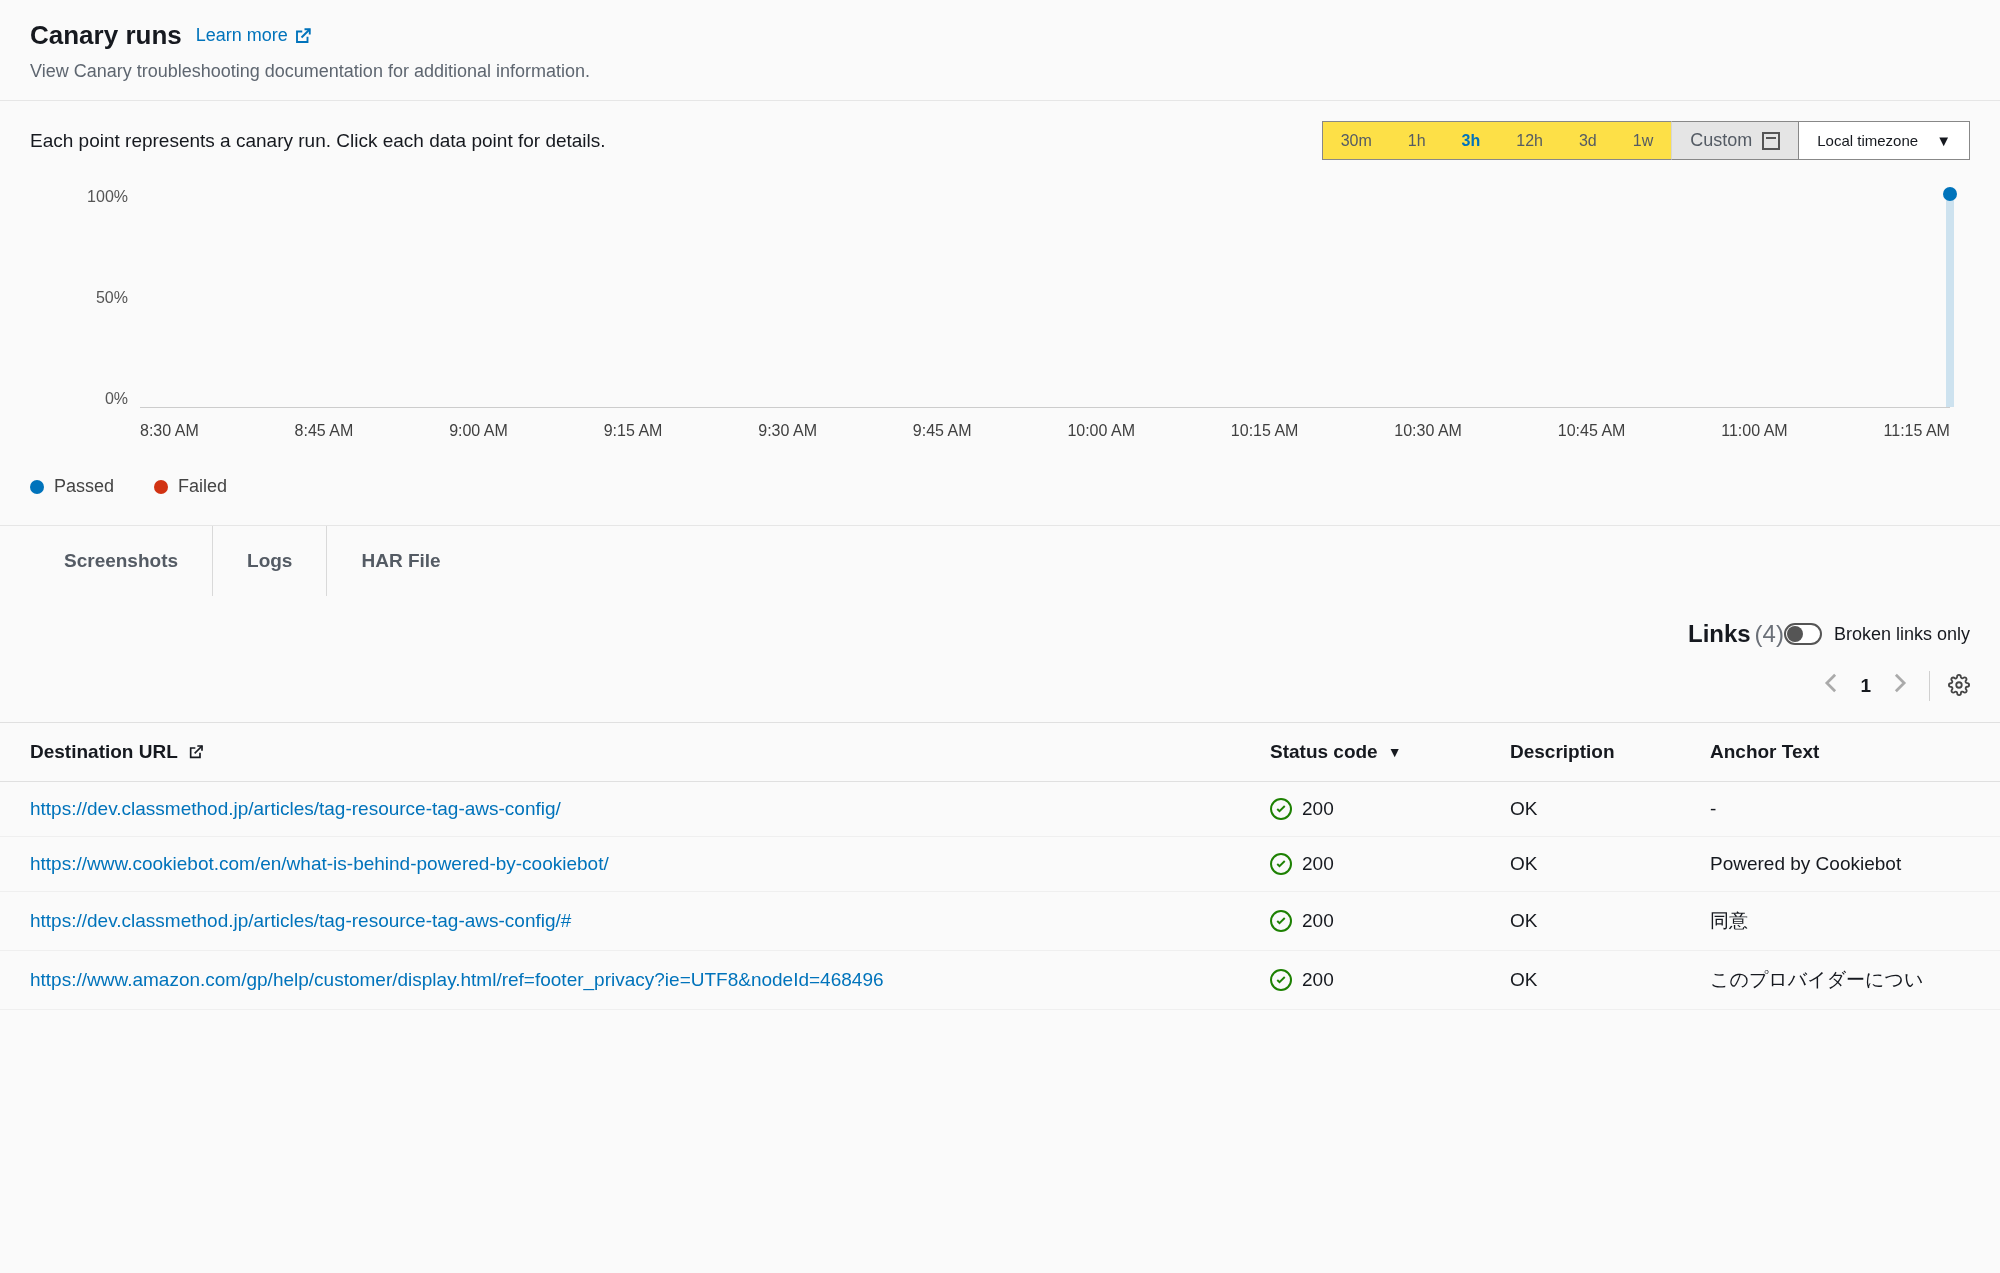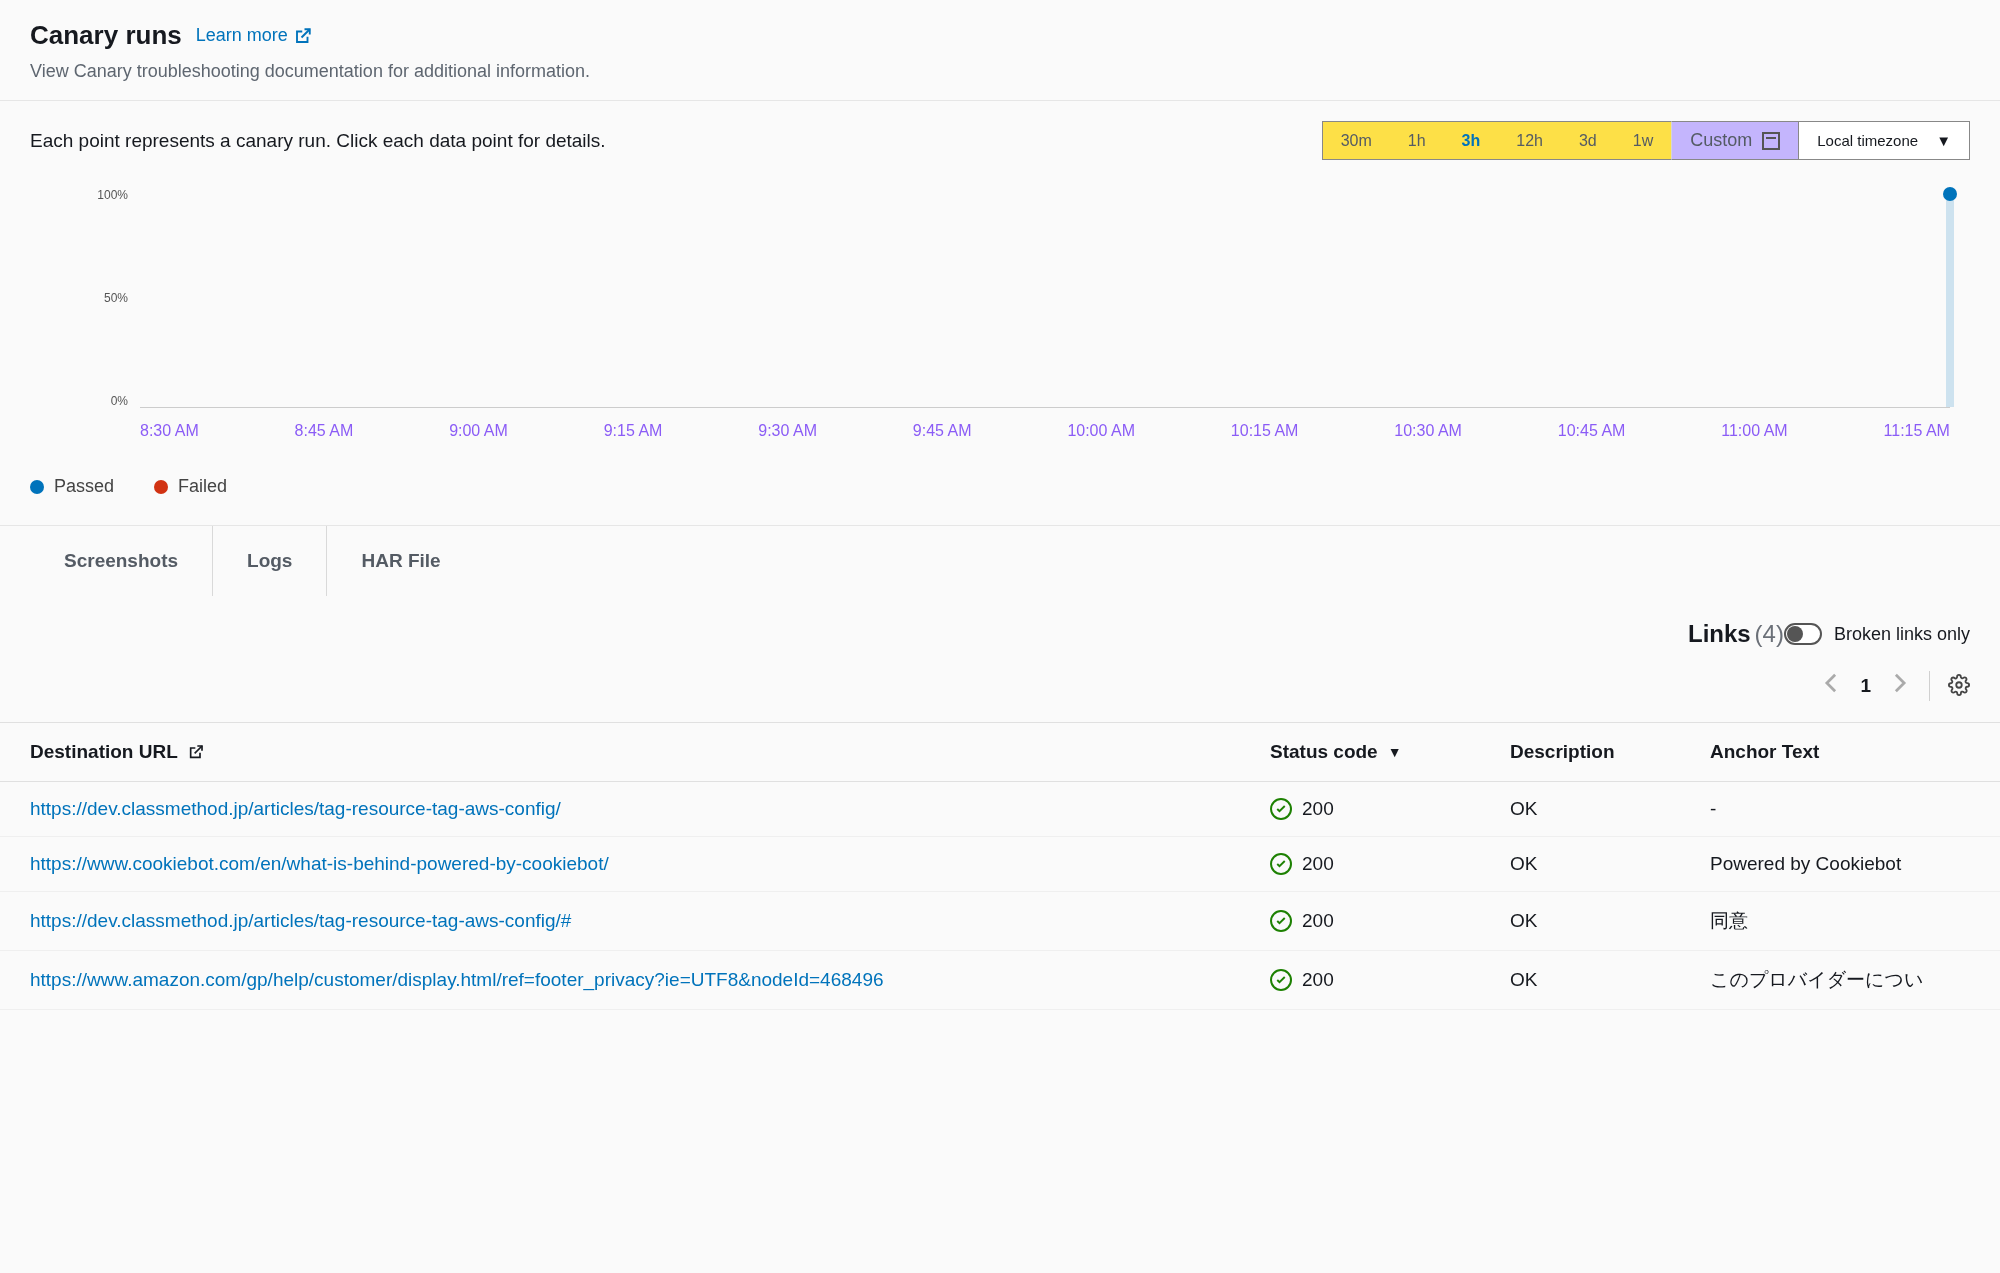--- a/index.html
+++ b/index.html
@@ -72,21 +72,21 @@
 .time-btn.active { color: #0073bb; font-weight: 700; }
 .custom-btn {
   display: flex;
   align-items: center;
   gap: 10px;
   padding: 8px 18px;
   font-size: 18px;
   color: #545b64;
   border: 1px solid #888;
   border-left: 1px solid #d5d5d5;
-  background: #c4b5fd;
+  background: #e5e5e5;
   cursor: pointer;
 }
 .tz-select {
   display: flex;
   align-items: center;
   gap: 18px;
   padding: 8px 18px;
   font-size: 15px;
   color: #16191f;
   border: 1px solid #888;
@@ -102,21 +102,21 @@
 .y-axis {
   position: absolute;
   left: -8px;
   top: 0;
   bottom: 60px;
   width: 56px;
   display: flex;
   flex-direction: column;
   justify-content: space-between;
   align-items: flex-end;
-  font-size: 12px;
+  font-size: 16px;
   color: #555;
   text-align: right;
 }
 .plot {
   position: absolute;
   left: 60px;
   right: 20px;
   top: 6px;
   bottom: 60px;
   border-bottom: 1px solid #ccc;
@@ -137,21 +137,21 @@
   transform: translateX(-50%);
 }
 .x-axis {
   position: absolute;
   left: 60px;
   right: 20px;
   bottom: 28px;
   display: flex;
   justify-content: space-between;
   font-size: 16px;
-  color: #8b5cf6;
+  color: #404040;
 }
 .legend {
   display: flex;
   justify-content: flex-start;
   gap: 40px;
   font-size: 18px;
   color: #444;
   margin-top: 8px;
 }
 .legend-item { display: flex; align-items: center; gap: 10px; }

